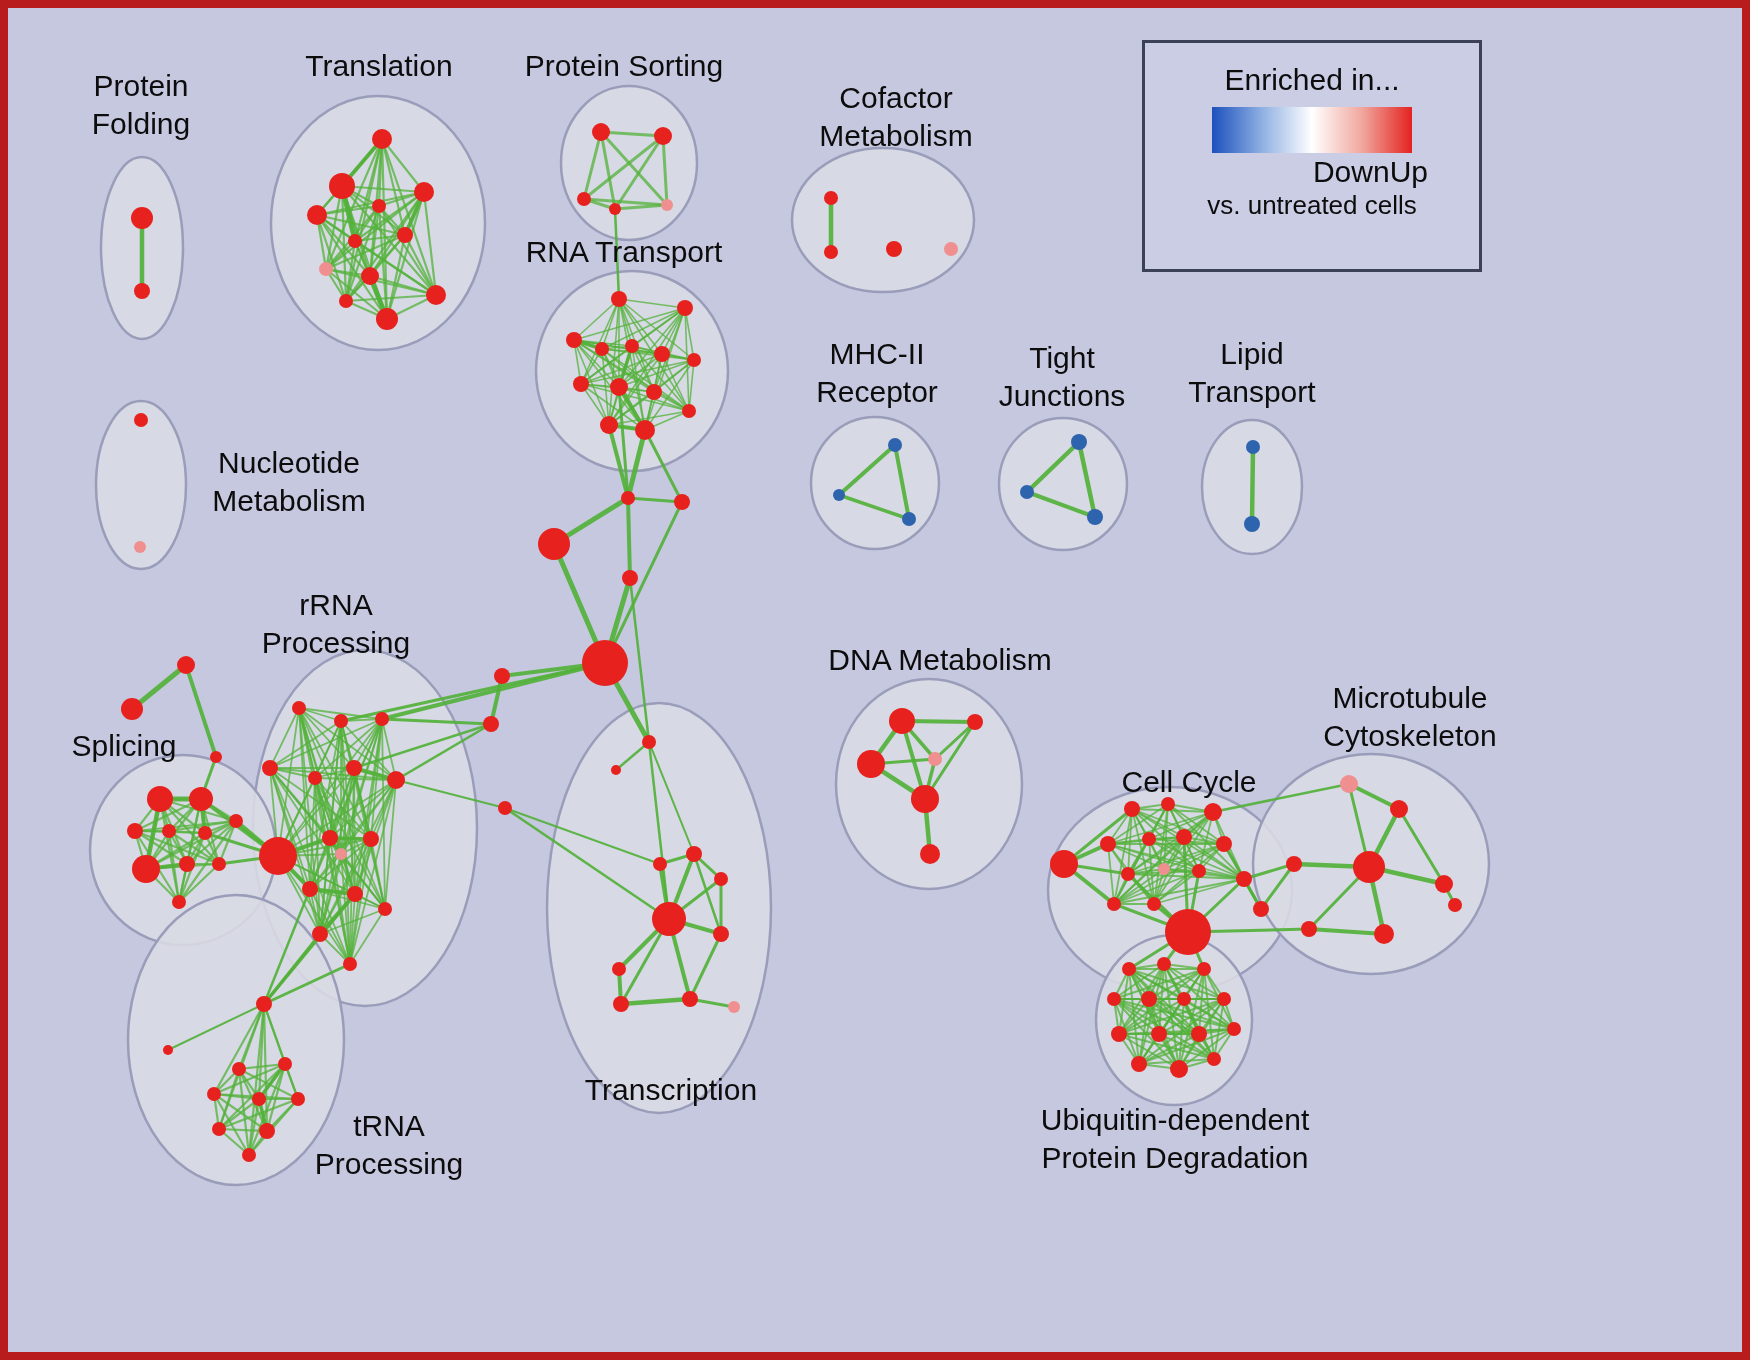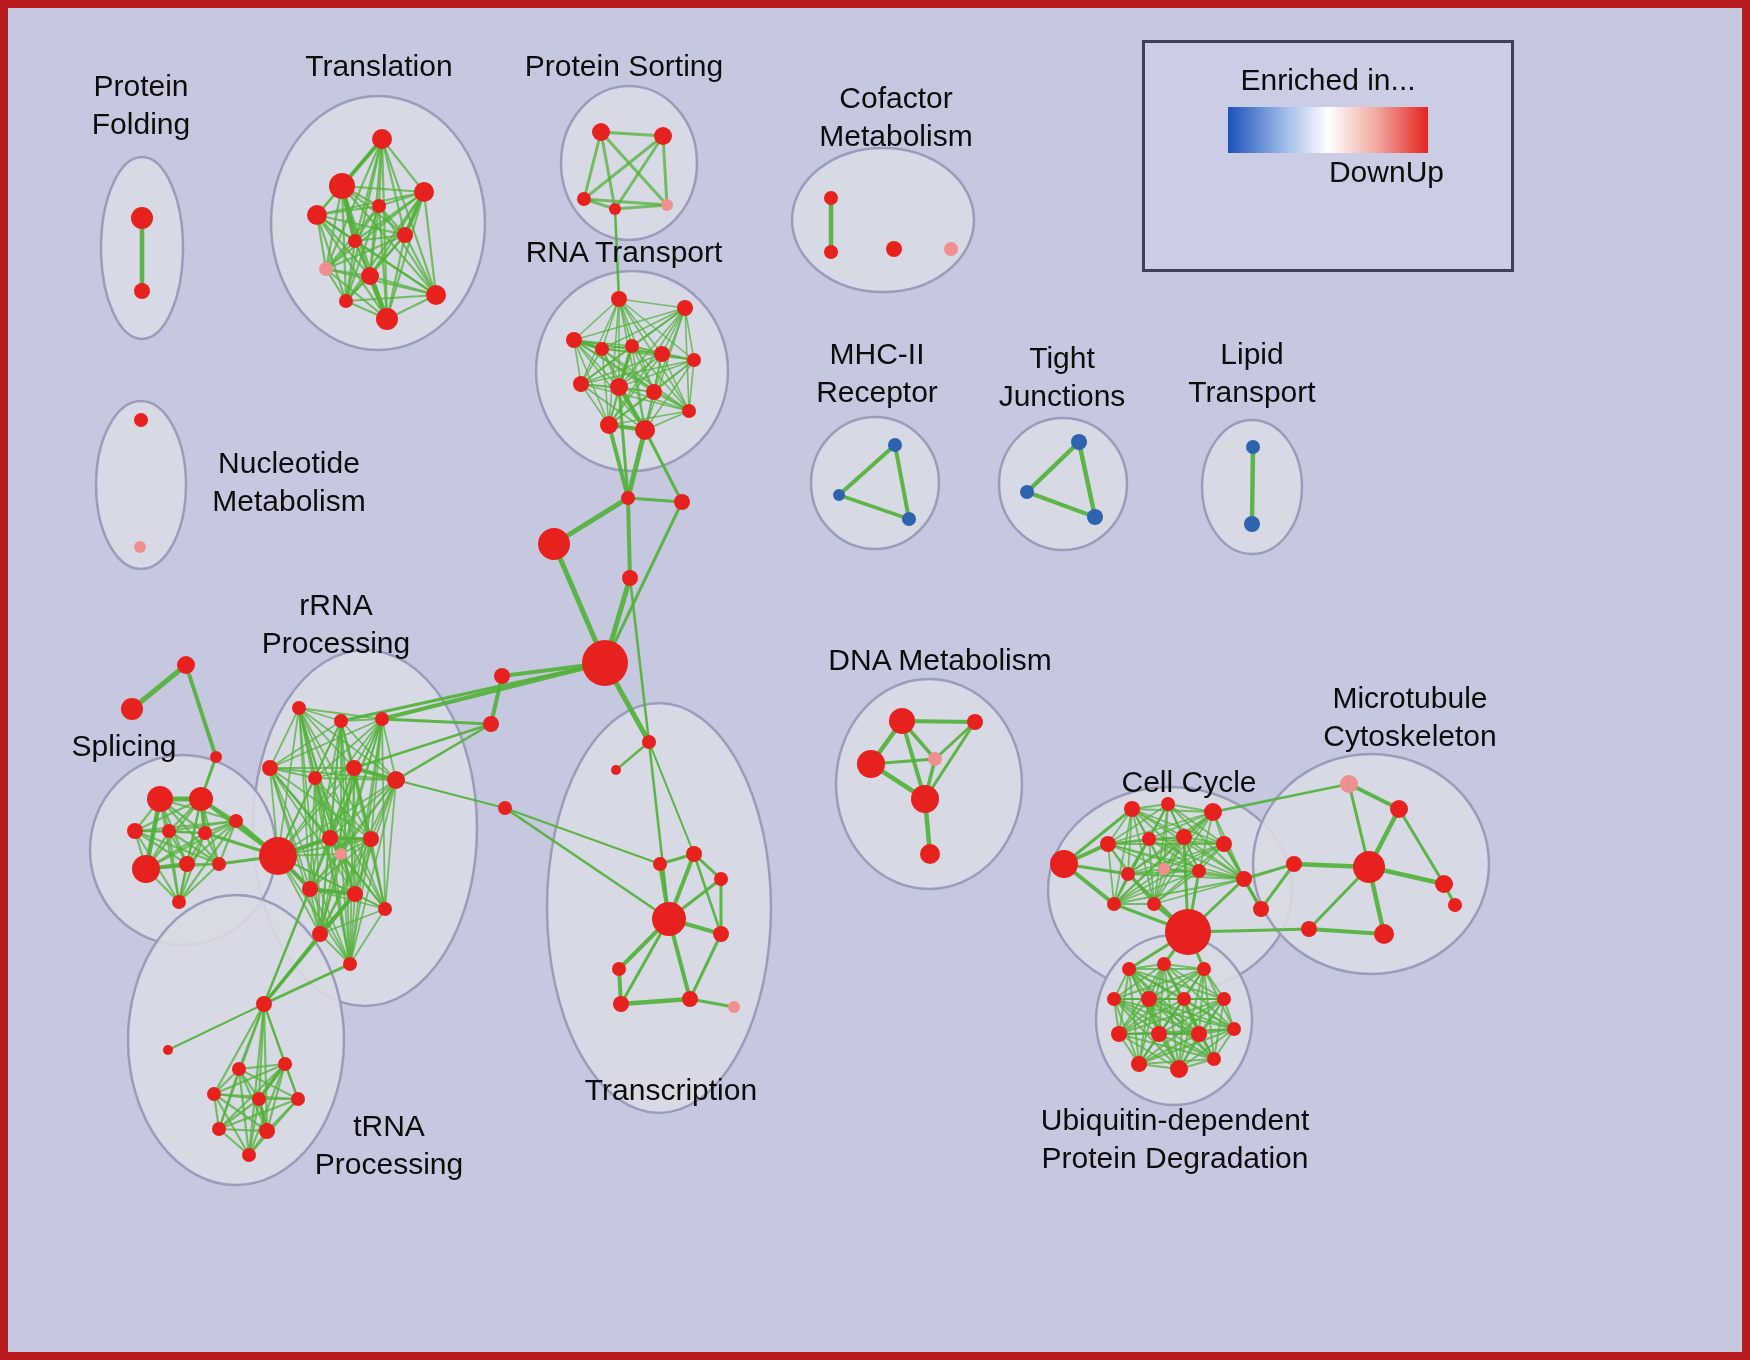--- a/index.html
+++ b/index.html
@@ -14,21 +14,21 @@
   }
   svg#network-svg{position:absolute;left:0;top:0;width:1742px;height:1352px;}
   svg text{
     font-family:"Liberation Sans",sans-serif;
     font-size:30px;
     fill:#0c0c0c;
   }
   .legend{
     position:absolute;
     left:1134px;top:32px;
-    width:372px;height:232px;
+    width:340px;height:232px;
     border:3px solid #3d4157;
     background:#cbcde4;
     box-sizing:border-box;
     text-align:center;
     color:#0c0c0c;
     z-index:5;
   }
   .legend-title{font-size:30px;margin-top:20px;}
   .legend-bar{
     width:200px;height:46px;
@@ -890,15 +890,16 @@
       <text x="1167" y="1160" text-anchor="middle" fill="#0c0c0c">Protein Degradation</text>
     </svg>
 
   <div class="legend">
     <div class="legend-title">Enriched in...</div>
     <div class="legend-bar" style="background: linear-gradient(to right, rgb(28, 80, 189), rgb(143, 176, 226), rgb(255, 255, 255), rgb(240, 167, 158), rgb(228, 35, 32));"></div>
     <div class="legend-ends">
       <span>Down</span>
       <span>Up</span>
     </div>
+    <div class="legend-caption">vs. untreated cells</div>
   </div>
 
 </div>
 
 </body></html>

